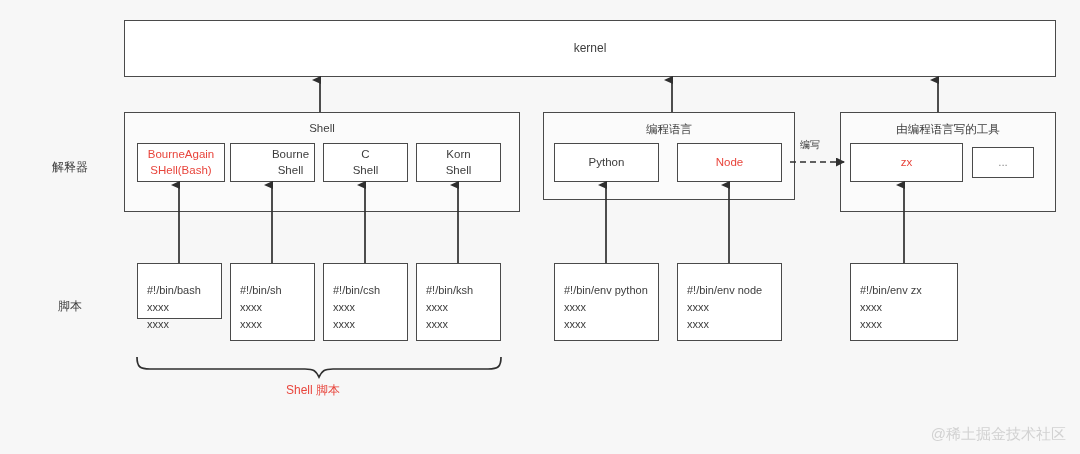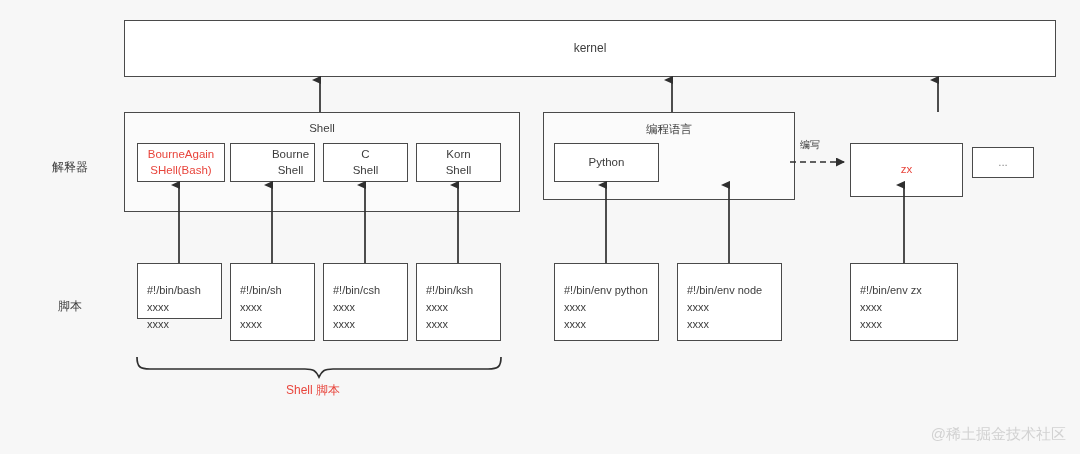--- a/index.html
+++ b/index.html
@@ -117,22 +117,28 @@
     <span style="white-space:pre-line;">Korn
 Shell</span>
   </div>
 
   <div class="group" style="left:543px; top:112px; width:252px; height:88px;">
     <div class="grouptitle" style="top:9px;">编程语言</div>
   </div>
   <div class="box ctr boxtext" style="left:554px; top:143px; width:105px; height:39px;">
     <span>Python</span>
   </div>
-
-  <div class="box ctr boxtext red" style="left:850px; top:143px; width:113px; height:54px;">
+  <div class="box ctr boxtext red" style="left:677px; top:143px; width:105px; height:39px;">
+    <span>Node</span>
+  </div>
+
+  <div class="group" style="left:840px; top:112px; width:216px; height:100px;">
+    <div class="grouptitle" style="top:9px;">由编程语言写的工具</div>
+  </div>
+  <div class="box ctr boxtext red" style="left:850px; top:143px; width:113px; height:39px;">
     <span>zx</span>
   </div>
   <div class="box ctr boxtext" style="left:972px; top:147px; width:62px; height:31px; color:#8a8a8a;">
     <span>...</span>
   </div>
 
   <div class="lbl" style="left:800px; top:138px; font-size:10px; color:#3d3d3d;">编写</div>
 
   <div class="script" style="left:137px; top:263px; width:85px; height:56px;">
     <div>#!/bin/bash</div>

